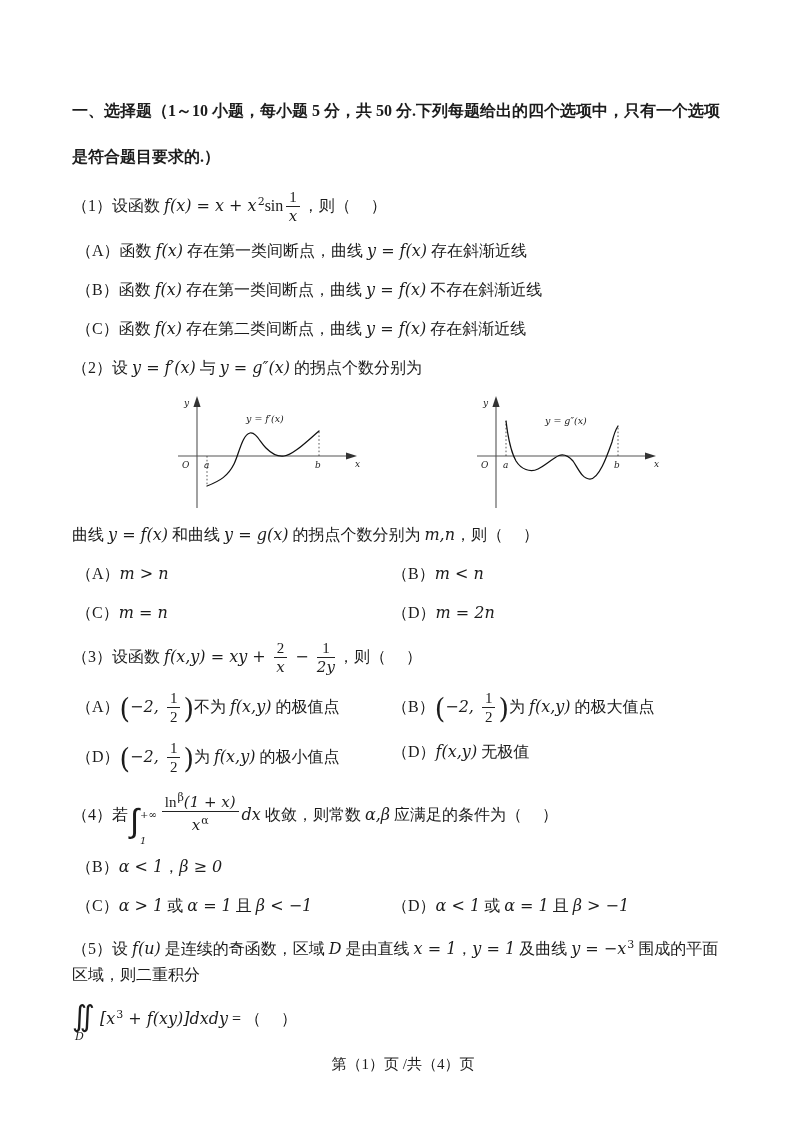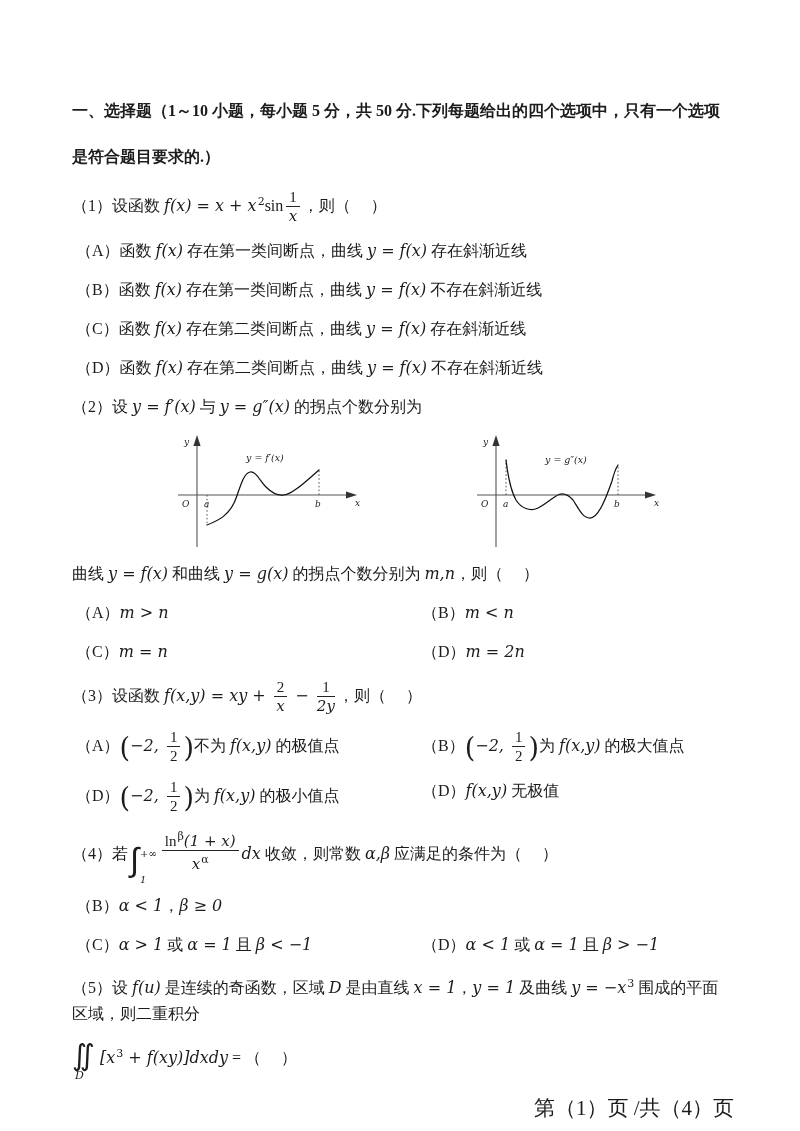--- a/index.html
+++ b/index.html
@@ -6,21 +6,21 @@
   body{
     width:800px;height:1131px;overflow:hidden;
     color:#1c1c1c;
     font-family:"Liberation Serif","DejaVu Serif",serif;
     font-size:16px;
   }
   .doc{box-sizing:border-box;width:800px;height:1131px;padding:88px 66px 0 72px;position:relative;}
   .para{line-height:26px;margin-bottom:13px;}
   .heading{font-weight:bold;line-height:46px;margin-bottom:8px;}
   .option{padding-left:4px;}
-  .cols{display:flex;padding-left:4px;gap:30px;}
+  .cols{display:flex;padding-left:4px;}
   .col-l{width:316px;flex:0 0 316px;}
   .col-r{flex:1;}
   .mathline{margin-top:2px;}
   .rt{font-family:"Liberation Serif","DejaVu Serif",serif;}
   .rm{font-family:"DejaVu Serif","Liberation Serif",serif;font-style:italic;}
   .rs{font-size:11px;vertical-align:6px;margin-left:1px;font-family:"DejaVu Serif",serif;}
   .frac{display:inline-block;vertical-align:-10px;text-align:center;margin:0 3px;}
   .fn{display:block;border-bottom:1px solid #222;padding:0 3px;line-height:18px;font-size:15px;}
   .fd{display:block;line-height:18px;font-size:15px;}
   .intg{display:inline-flex;align-items:center;vertical-align:-12px;margin:0 2px;}
@@ -34,34 +34,33 @@
   .bp{font-size:27px;font-family:"DejaVu Serif",serif;font-weight:300;vertical-align:-6px;line-height:1;}
   .figures{display:flex;margin:2px 0 10px 0;}
   .fig1{margin-left:100px;}
   .fig2{margin-left:104px;}
   .axis{stroke:#555;stroke-width:1.1;fill:none;}
   .arr{fill:#333;stroke:none;}
   .dot{stroke:#444;stroke-width:0.9;stroke-dasharray:1.6 2.2;fill:none;}
   .curve{stroke:#111;stroke-width:1.25;fill:none;stroke-linecap:round;}
   .flab{font-family:"DejaVu Serif",serif;font-style:italic;font-size:9px;fill:#222;}
   .fclab{font-family:"DejaVu Serif",serif;font-style:italic;font-size:9.5px;fill:#222;}
-  .footer{text-align:right;margin-top:10px;font-size:21px;}
+  .footer{text-align:center;margin-top:10px;font-size:15px;}
 </style>
 </head>
 <body>
 
 <div class="doc">
 
   <div id="mount-top">
       <div class="para heading"><span class="rt">一、选择题（1～10 小题，每小题 5 分，共 50 分.下列每题给出的四个选项中，只有一个选项是符合题目要求的.）</span></div>
       <div class="para"><span class="rt">（1）设函数 </span><span class="rm">f(x) = x + x</span><span class="rs">2</span><span class="rt">sin</span><span class="frac"><span class="fn"><span class="rt">1</span></span><span class="fd"><span class="rm">x</span></span></span><span class="rt">，则（&nbsp;&nbsp;&nbsp;&nbsp;&nbsp;）</span></div>
       <div class="para option"><span class="rt">（A）函数 </span><span class="rm">f(x)</span><span class="rt"> 存在第一类间断点，曲线 </span><span class="rm">y = f(x)</span><span class="rt"> 存在斜渐近线</span></div>
       <div class="para option"><span class="rt">（B）函数 </span><span class="rm">f(x)</span><span class="rt"> 存在第一类间断点，曲线 </span><span class="rm">y = f(x)</span><span class="rt"> 不存在斜渐近线</span></div>
       <div class="para option"><span class="rt">（C）函数 </span><span class="rm">f(x)</span><span class="rt"> 存在第二类间断点，曲线 </span><span class="rm">y = f(x)</span><span class="rt"> 存在斜渐近线</span></div>
-      <div class="para option"><span class="rt">（D）函数 </span><span class="rm">f(x)</span><span class="rt"> 存在第二类间断点，曲线 </span><span class="rm">y = f(x)</span><span class="rt"> 不存在斜渐近线</span></div>
       <div class="para"><span class="rt">（2）设 </span><span class="rm">y = f′(x)</span><span class="rt"> 与 </span><span class="rm">y = g″(x)</span><span class="rt"> 的拐点个数分别为</span></div>
     </div>
 
   <div class="figures">
     <svg class="fig1" width="195" height="118" viewBox="0 0 195 118">
       <line class="axis" x1="6" y1="62" x2="178" y2="62"></line>
       <polygon class="arr" points="185,62 174,58.4 174,65.6"></polygon>
       <line class="axis" x1="25" y1="8" x2="25" y2="114"></line>
       <polygon class="arr" points="25,2 21.4,13 28.6,13"></polygon>
       <line class="dot" x1="35" y1="62" x2="35" y2="92"></line>

